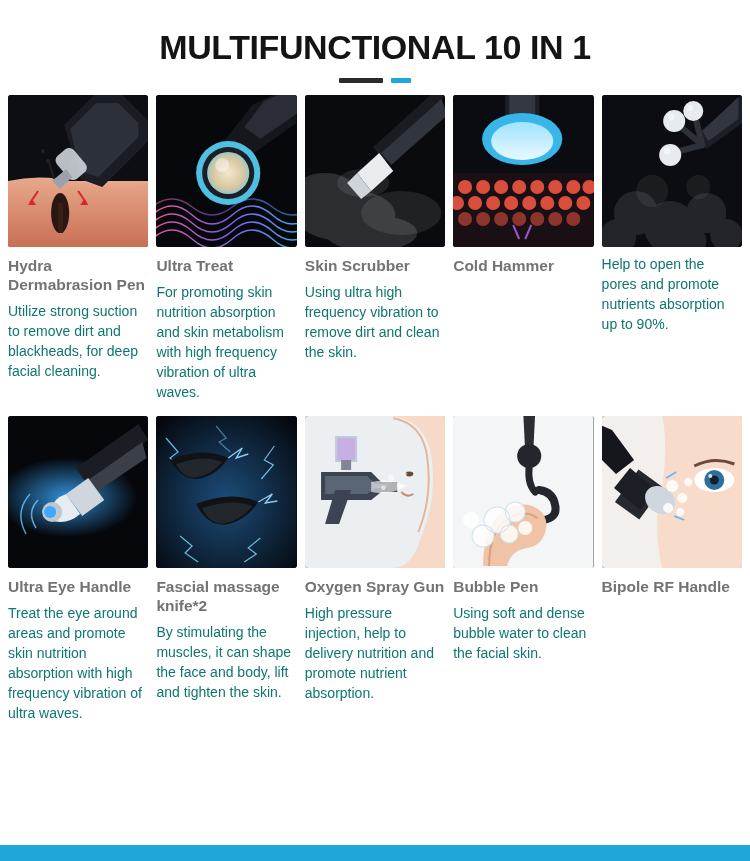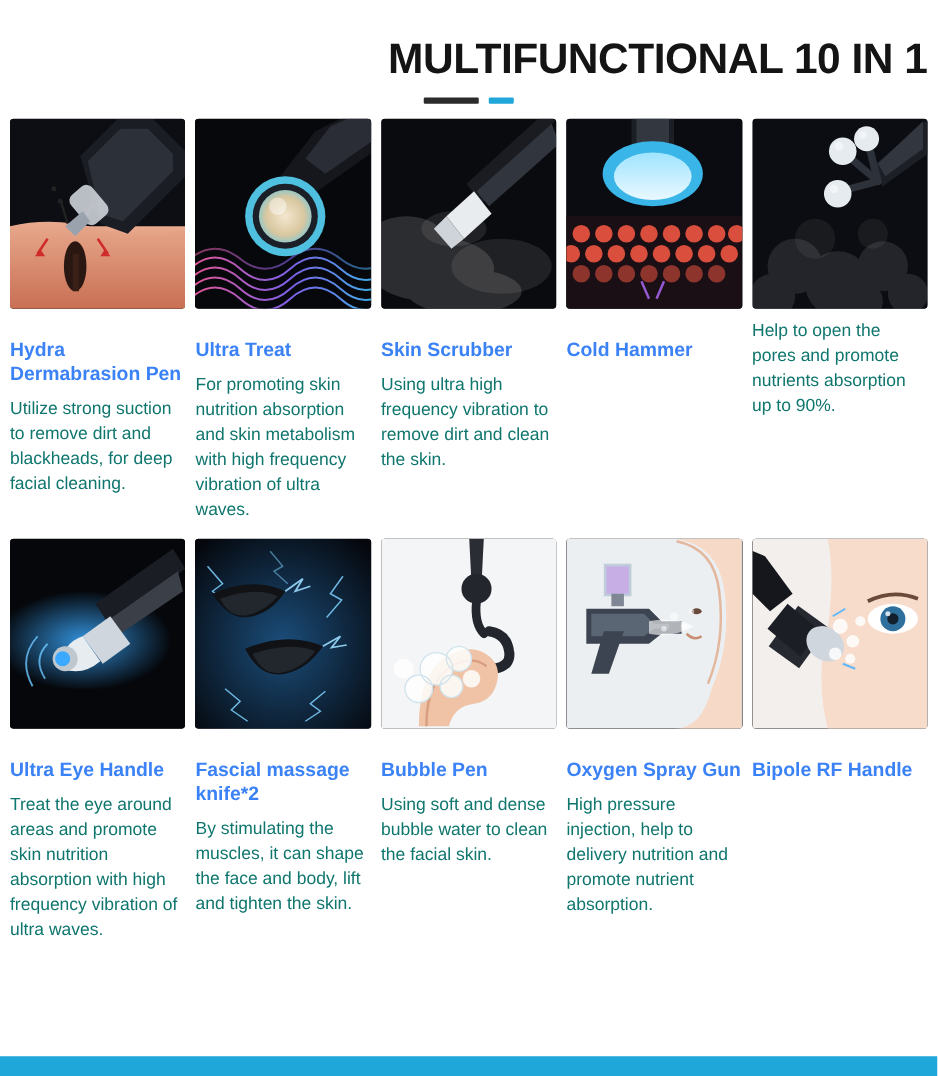--- a/index.html
+++ b/index.html
@@ -15,21 +15,21 @@
     overflow: hidden;
   }
   .page {
     position: relative;
     width: 750px;
     height: 861px;
     box-sizing: border-box;
     padding: 0 8px;
   }
   .title {
-    text-align: right;
+    text-align: center;
     font-size: 34px;
     font-weight: bold;
     letter-spacing: -0.4px;
     color: #141414;
     padding-top: 26px;
     line-height: 42px;
   }
   .dots {
     display: flex;
     justify-content: center;
@@ -67,22 +67,22 @@
   }
   .thumb svg {
     display: block;
     width: 100%;
     height: 100%;
   }
   .item-title {
     font-size: 15.5px;
     font-weight: bold;
     line-height: 19px;
-    margin-top: 24px;
-    color: #3b82f6;
+    margin-top: 9px;
+    color: #737373;
   }
   .item-desc {
     font-size: 14px;
     line-height: 20px;
     margin-top: 7px;
     color: #0f766e;
     hyphens: auto;
   }
   .row-2 {
     margin-top: 14px;
@@ -351,51 +351,20 @@
           </g>
         </svg>
       </div>
       <div class="item-title">Fascial massage knife*2</div>
       <div class="item-desc">By stimulating the muscles, it can shape the face and body, lift and tighten the skin.</div>
     </div>
 
     <div class="cell row-2">
       <div class="thumb">
         <svg viewBox="0 0 140 152" preserveAspectRatio="none">
-          <rect width="140" height="152" fill="#ffffff"></rect>
-          <rect y="0" width="140" height="152" fill="#f3f5f7"></rect>
-          <path d="M70 -4 h12 l-2 40 h-8 z" fill="#2a2d33"></path>
-          <circle cx="76" cy="40" r="12" fill="#23262c"></circle>
-          <path d="M76 50 q-2 18 6 26" stroke="#23262c" stroke-width="7" fill="none" stroke-linecap="round"></path>
-          <path d="M86 74 q14 2 16 16 q2 12 -12 14" fill="none" stroke="#23262c" stroke-width="8" stroke-linecap="round"></path>
-          <path d="M30 150 q0 -46 26 -58 q18 -8 30 2 q10 8 6 22 q-4 14 -18 16 q-16 2 -20 18 z" fill="#f0c3a6"></path>
-          <path d="M36 150 q0 -40 24 -50 q14 -6 24 2" fill="none" stroke="#d79e80" stroke-width="2"></path>
-          <g fill="#ffffff" opacity="0.85">
-            <circle cx="44" cy="104" r="13"></circle>
-              <circle cx="62" cy="96" r="10"></circle>
-            <circle cx="30" cy="120" r="11"></circle>
-              <circle cx="56" cy="118" r="9"></circle>
-            <circle cx="18" cy="104" r="8"></circle>
-              <circle cx="72" cy="112" r="7"></circle>
-          </g>
-          <g fill="none" stroke="#cfe3ec" stroke-width="1">
-            <circle cx="44" cy="104" r="13"></circle>
-              <circle cx="62" cy="96" r="10"></circle>
-            <circle cx="30" cy="120" r="11"></circle>
-              <circle cx="56" cy="118" r="9"></circle>
-          </g>
-        </svg>
-      </div>
-      <div class="item-title">Bubble Pen</div>
-      <div class="item-desc">Using soft and dense bubble water to clean the facial skin.</div>
-    </div>
-
-    <div class="cell row-2">
-      <div class="thumb">
-        <svg viewBox="0 0 140 152" preserveAspectRatio="none">
           <rect width="140" height="152" fill="#eceff2"></rect>
           <path d="M86 0 q34 4 40 40 q6 44 -10 80 q-8 32 -30 32 h54 V0 z" fill="#f6d9c6"></path>
           <path d="M88 2 q30 6 34 40 q5 40 -9 74" fill="none" stroke="#e2b79d" stroke-width="2"></path>
           <ellipse cx="104" cy="58" rx="4" ry="2.4" fill="#6a4a3c"></ellipse>
           <path d="M96 76 q6 6 12 2" fill="none" stroke="#c98f72" stroke-width="2"></path>
           <path d="M30 20 h22 v26 h-22 z" fill="#b7c6d6" opacity="0.85"></path>
           <rect x="32" y="22" width="18" height="22" fill="#c9a8e8" opacity="0.8"></rect>
           <rect x="36" y="44" width="10" height="10" fill="#7e8793"></rect>
           <path d="M16 56 h50 l10 10 h16 v10 h-16 l-10 8 h-50 z" fill="#3b4450"></path>
           <path d="M20 60 h42 l8 8 h12 v4 h-12 l-8 6 h-42 z" fill="#5a6674"></path>
@@ -409,20 +378,51 @@
           </g>
         </svg>
       </div>
       <div class="item-title">Oxygen Spray Gun</div>
       <div class="item-desc">High pressure injection, help to delivery nutrition and promote nutrient absorption.</div>
     </div>
 
     <div class="cell row-2">
       <div class="thumb">
         <svg viewBox="0 0 140 152" preserveAspectRatio="none">
+          <rect width="140" height="152" fill="#ffffff"></rect>
+          <rect y="0" width="140" height="152" fill="#f3f5f7"></rect>
+          <path d="M70 -4 h12 l-2 40 h-8 z" fill="#2a2d33"></path>
+          <circle cx="76" cy="40" r="12" fill="#23262c"></circle>
+          <path d="M76 50 q-2 18 6 26" stroke="#23262c" stroke-width="7" fill="none" stroke-linecap="round"></path>
+          <path d="M86 74 q14 2 16 16 q2 12 -12 14" fill="none" stroke="#23262c" stroke-width="8" stroke-linecap="round"></path>
+          <path d="M30 150 q0 -46 26 -58 q18 -8 30 2 q10 8 6 22 q-4 14 -18 16 q-16 2 -20 18 z" fill="#f0c3a6"></path>
+          <path d="M36 150 q0 -40 24 -50 q14 -6 24 2" fill="none" stroke="#d79e80" stroke-width="2"></path>
+          <g fill="#ffffff" opacity="0.85">
+            <circle cx="44" cy="104" r="13"></circle>
+              <circle cx="62" cy="96" r="10"></circle>
+            <circle cx="30" cy="120" r="11"></circle>
+              <circle cx="56" cy="118" r="9"></circle>
+            <circle cx="18" cy="104" r="8"></circle>
+              <circle cx="72" cy="112" r="7"></circle>
+          </g>
+          <g fill="none" stroke="#cfe3ec" stroke-width="1">
+            <circle cx="44" cy="104" r="13"></circle>
+              <circle cx="62" cy="96" r="10"></circle>
+            <circle cx="30" cy="120" r="11"></circle>
+              <circle cx="56" cy="118" r="9"></circle>
+          </g>
+        </svg>
+      </div>
+      <div class="item-title">Bubble Pen</div>
+      <div class="item-desc">Using soft and dense bubble water to clean the facial skin.</div>
+    </div>
+
+    <div class="cell row-2">
+      <div class="thumb">
+        <svg viewBox="0 0 140 152" preserveAspectRatio="none">
           <rect width="140" height="152" fill="#f2efec"></rect>
           <path d="M60 0 h80 v152 h-80 q-10 -40 0 -80 q6 -44 0 -72 z" fill="#f7dccb"></path>
           <ellipse cx="112" cy="64" rx="20" ry="12" fill="#ffffff"></ellipse>
           <circle cx="112" cy="64" r="10" fill="#2f6f9e"></circle>
           <circle cx="112" cy="64" r="4.5" fill="#11202c"></circle>
           <circle cx="108" cy="60" r="2" fill="#ffffff" opacity="0.8"></circle>
           <path d="M92 50 q20 -10 40 -2" fill="none" stroke="#6b4a39" stroke-width="3"></path>
           <path d="M10 14 l-14 -6 v32 l18 18 18 -14 z" fill="#15171c"></path>
           <path d="M22 58 h30 v40 h-30 z" fill="#26292f" transform="rotate(36 36 78)"></path>
           <path d="M28 52 l26 22 -16 20 -26 -22 z" fill="#1b1e24"></path>

